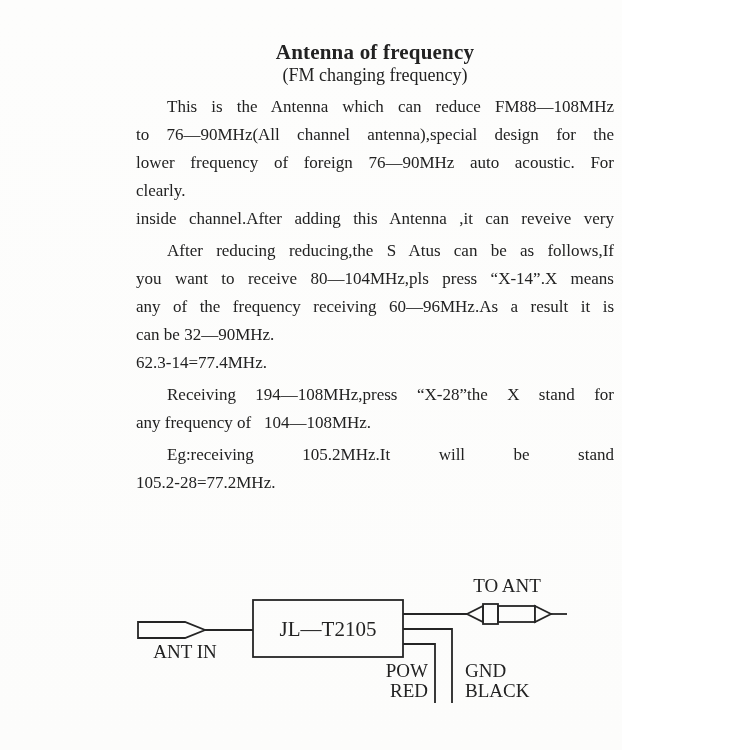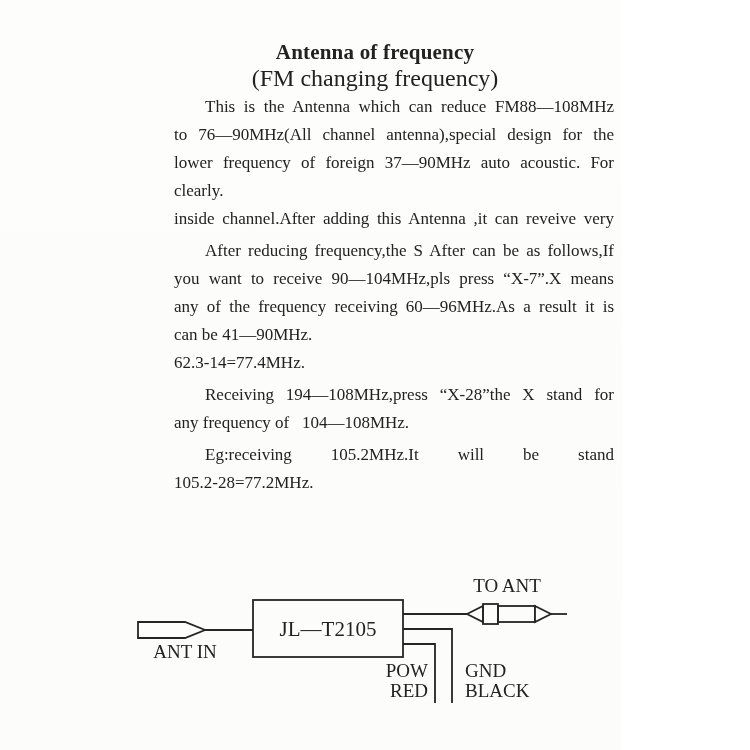--- a/index.html
+++ b/index.html
@@ -21,34 +21,33 @@
     top: 40px; left: 0; width: 750px;
     text-align: center;
     font-size: 21px;
     font-weight: bold;
     letter-spacing: 0.2px;
   }
   .doc-subtitle {
     position: absolute;
     top: 65px; left: 0; width: 750px;
     text-align: center;
-    font-size: 24px;
+    font-size: 18px;
     font-weight: normal;
   }
   .body-text {
     position: absolute;
     left: 136px; top: 93px;
     width: 478px;
     font-size: 17px;
   }
   .line {
     line-height: 28px;
     text-align: justify;
     text-align-last: left;
-    margin-left: 38px;
   }
   .line.jfull { text-align-last: justify; }
   .line.indent { text-indent: 31px; }
   .line.indent { margin-top: 4px; }
   .body-text .line:first-child { margin-top: 0; }
   .diagram {
     position: absolute;
     left: 125px; top: 568px;
     width: 460px; height: 150px;
   }
@@ -65,27 +64,27 @@
 <body>
 
 <div class="page">
 
   <div class="doc-title">Antenna of frequency</div>
   <div class="doc-subtitle">(FM changing frequency)</div>
 
   <div class="body-text">
       <div class="line indent jfull">This is the Antenna which can reduce FM88—108MHz</div>
       <div class="line jfull">to 76—90MHz(All channel antenna),special design for the</div>
-      <div class="line jfull">lower frequency of foreign 37—90MHz auto acoustic. For</div>
+      <div class="line jfull">lower frequency of foreign 76—90MHz auto acoustic. For</div>
       <div class="line">clearly.</div>
       <div class="line jfull">inside channel.After adding this Antenna ,it can reveive very</div>
-      <div class="line indent jfull">After reducing frequency,the S After can be as follows,If</div>
-      <div class="line jfull">you want to receive 90—104MHz,pls press “X-7”.X means</div>
+      <div class="line indent jfull">After reducing reducing,the S Atus can be as follows,If</div>
+      <div class="line jfull">you want to receive 80—104MHz,pls press “X-14”.X means</div>
       <div class="line jfull">any of the frequency receiving 60—96MHz.As a result it is</div>
-      <div class="line">can be 41—90MHz.</div>
+      <div class="line">can be 32—90MHz.</div>
       <div class="line">62.3-14=77.4MHz.</div>
       <div class="line indent jfull">Receiving 194—108MHz,press “X-28”the X stand for</div>
       <div class="line">any frequency of &nbsp; 104—108MHz.</div>
       <div class="line indent jfull">Eg:receiving 105.2MHz.It will be stand</div>
       <div class="line">105.2-28=77.2MHz.</div>
     </div>
 
   <svg class="diagram" viewBox="0 0 460 150" width="460" height="150" xmlns="http://www.w3.org/2000/svg">
 
     <polygon class="dshape-fill" points="13,54 60,54 80,62 60,70 13,70"></polygon>

